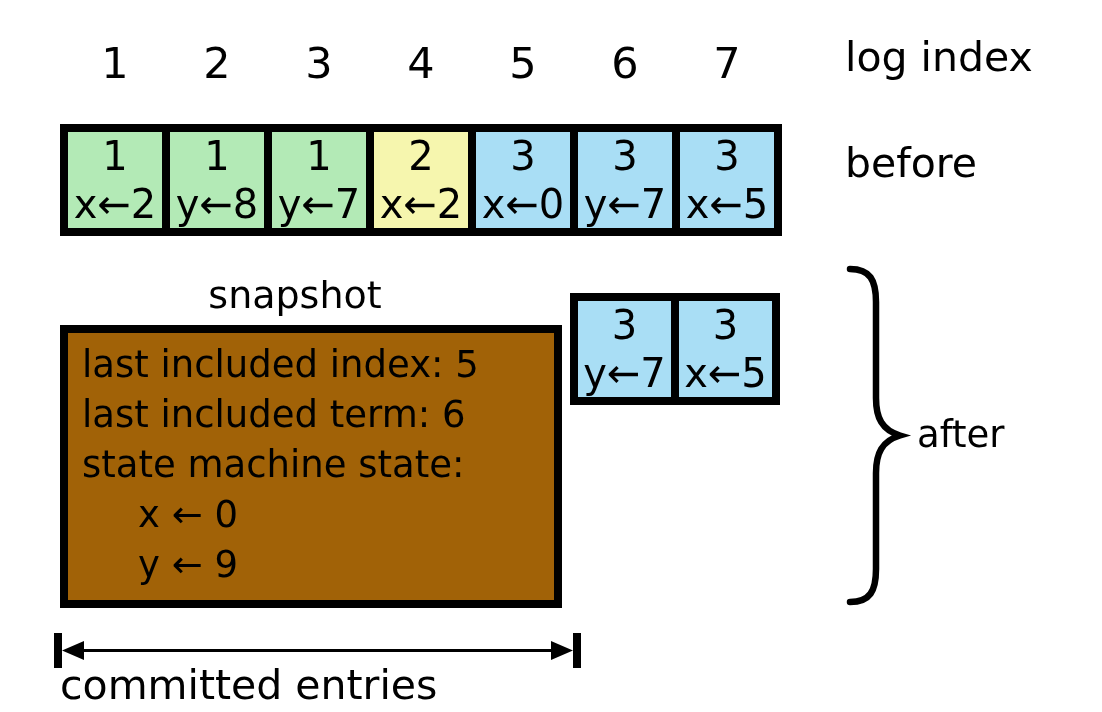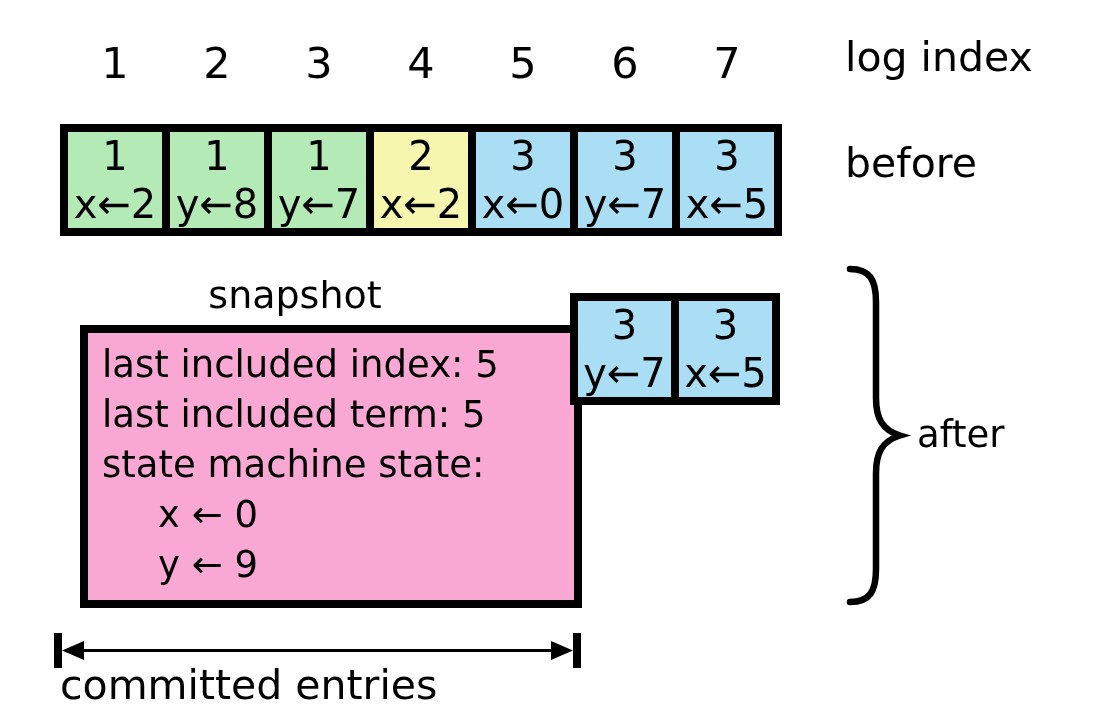--- a/index.html
+++ b/index.html
@@ -105,23 +105,23 @@
       <div class="log-cell" style="background: rgb(169, 222, 245);">
         <div>3</div>
         <div>x←5</div>
       </div>
     </div>
 
   <div class="abs label before-label">before</div>
 
   <div class="abs label snapshot-label">snapshot</div>
 
-  <div class="abs snapshot-box" id="snapshot-box" style="background: #f9a8d4; margin-left: 20px;">
+  <div class="abs snapshot-box" id="snapshot-box" style="background: #a16207;">
     <div class="snap-line">last included index: 5</div>
-    <div class="snap-line">last included term: 5</div>
+    <div class="snap-line">last included term: 6</div>
     <div class="snap-line">state machine state:</div>
     <div class="snap-line indented">x ← 0</div>
     <div class="snap-line indented">y ← 9</div>
   </div>
 
   <div class="abs log-row after-row" id="after-row">
       <div class="log-cell" style="background: rgb(169, 222, 245);">
         <div>3</div>
         <div>y←7</div>
       </div>

